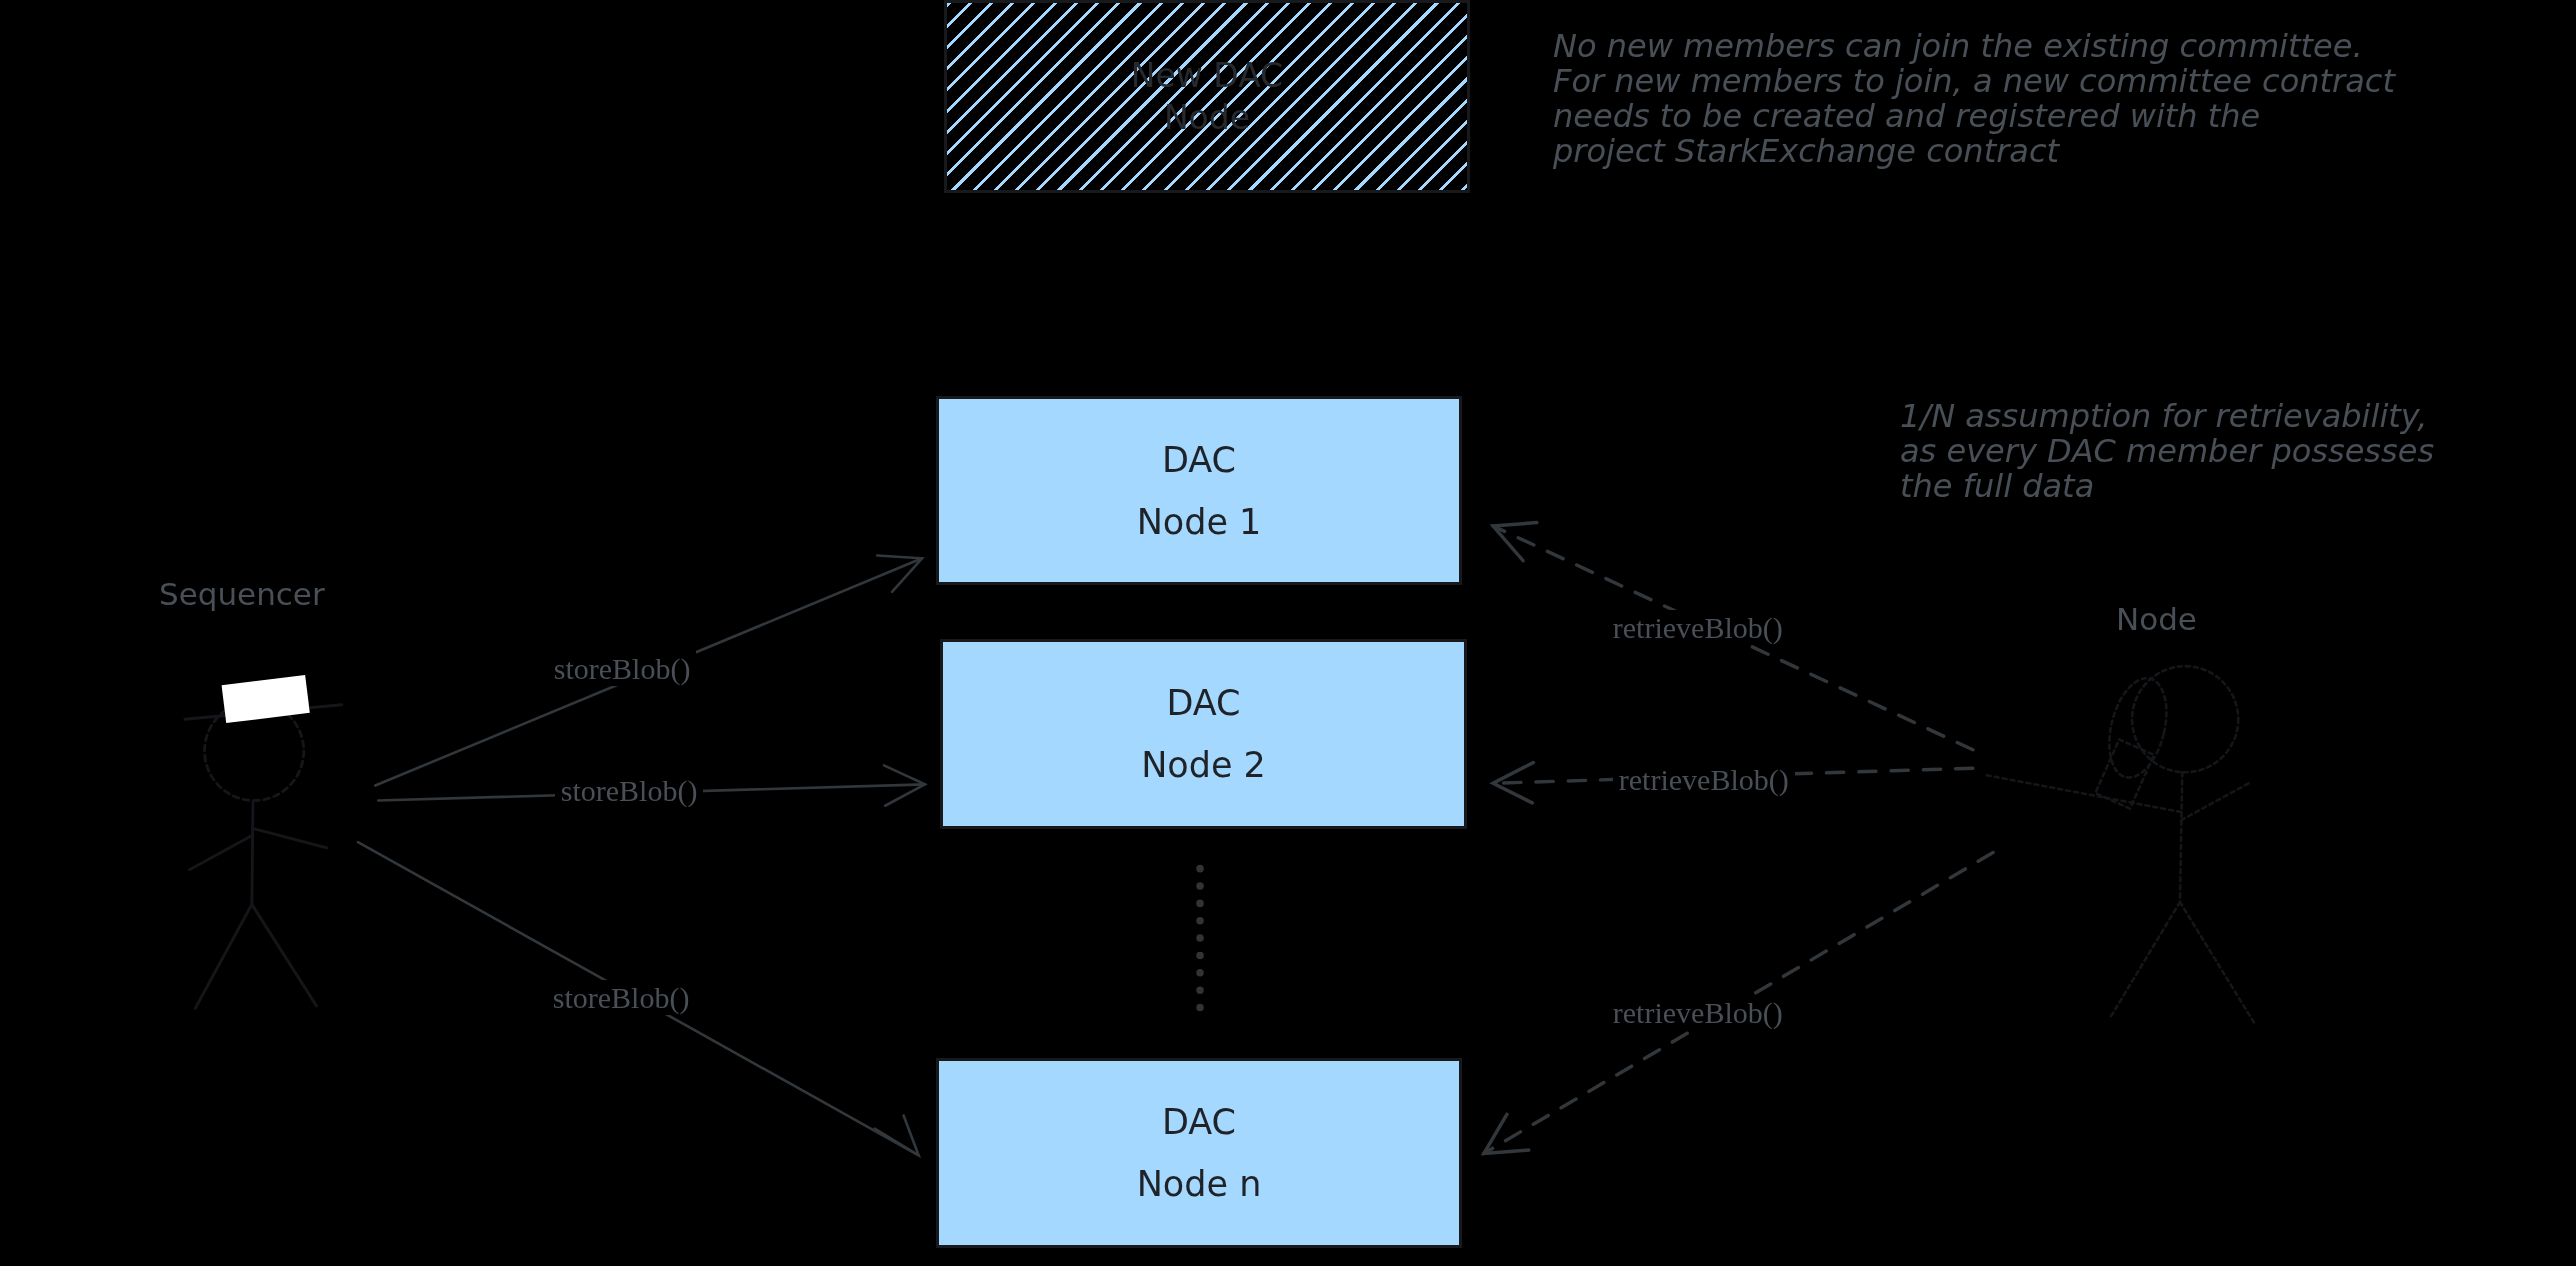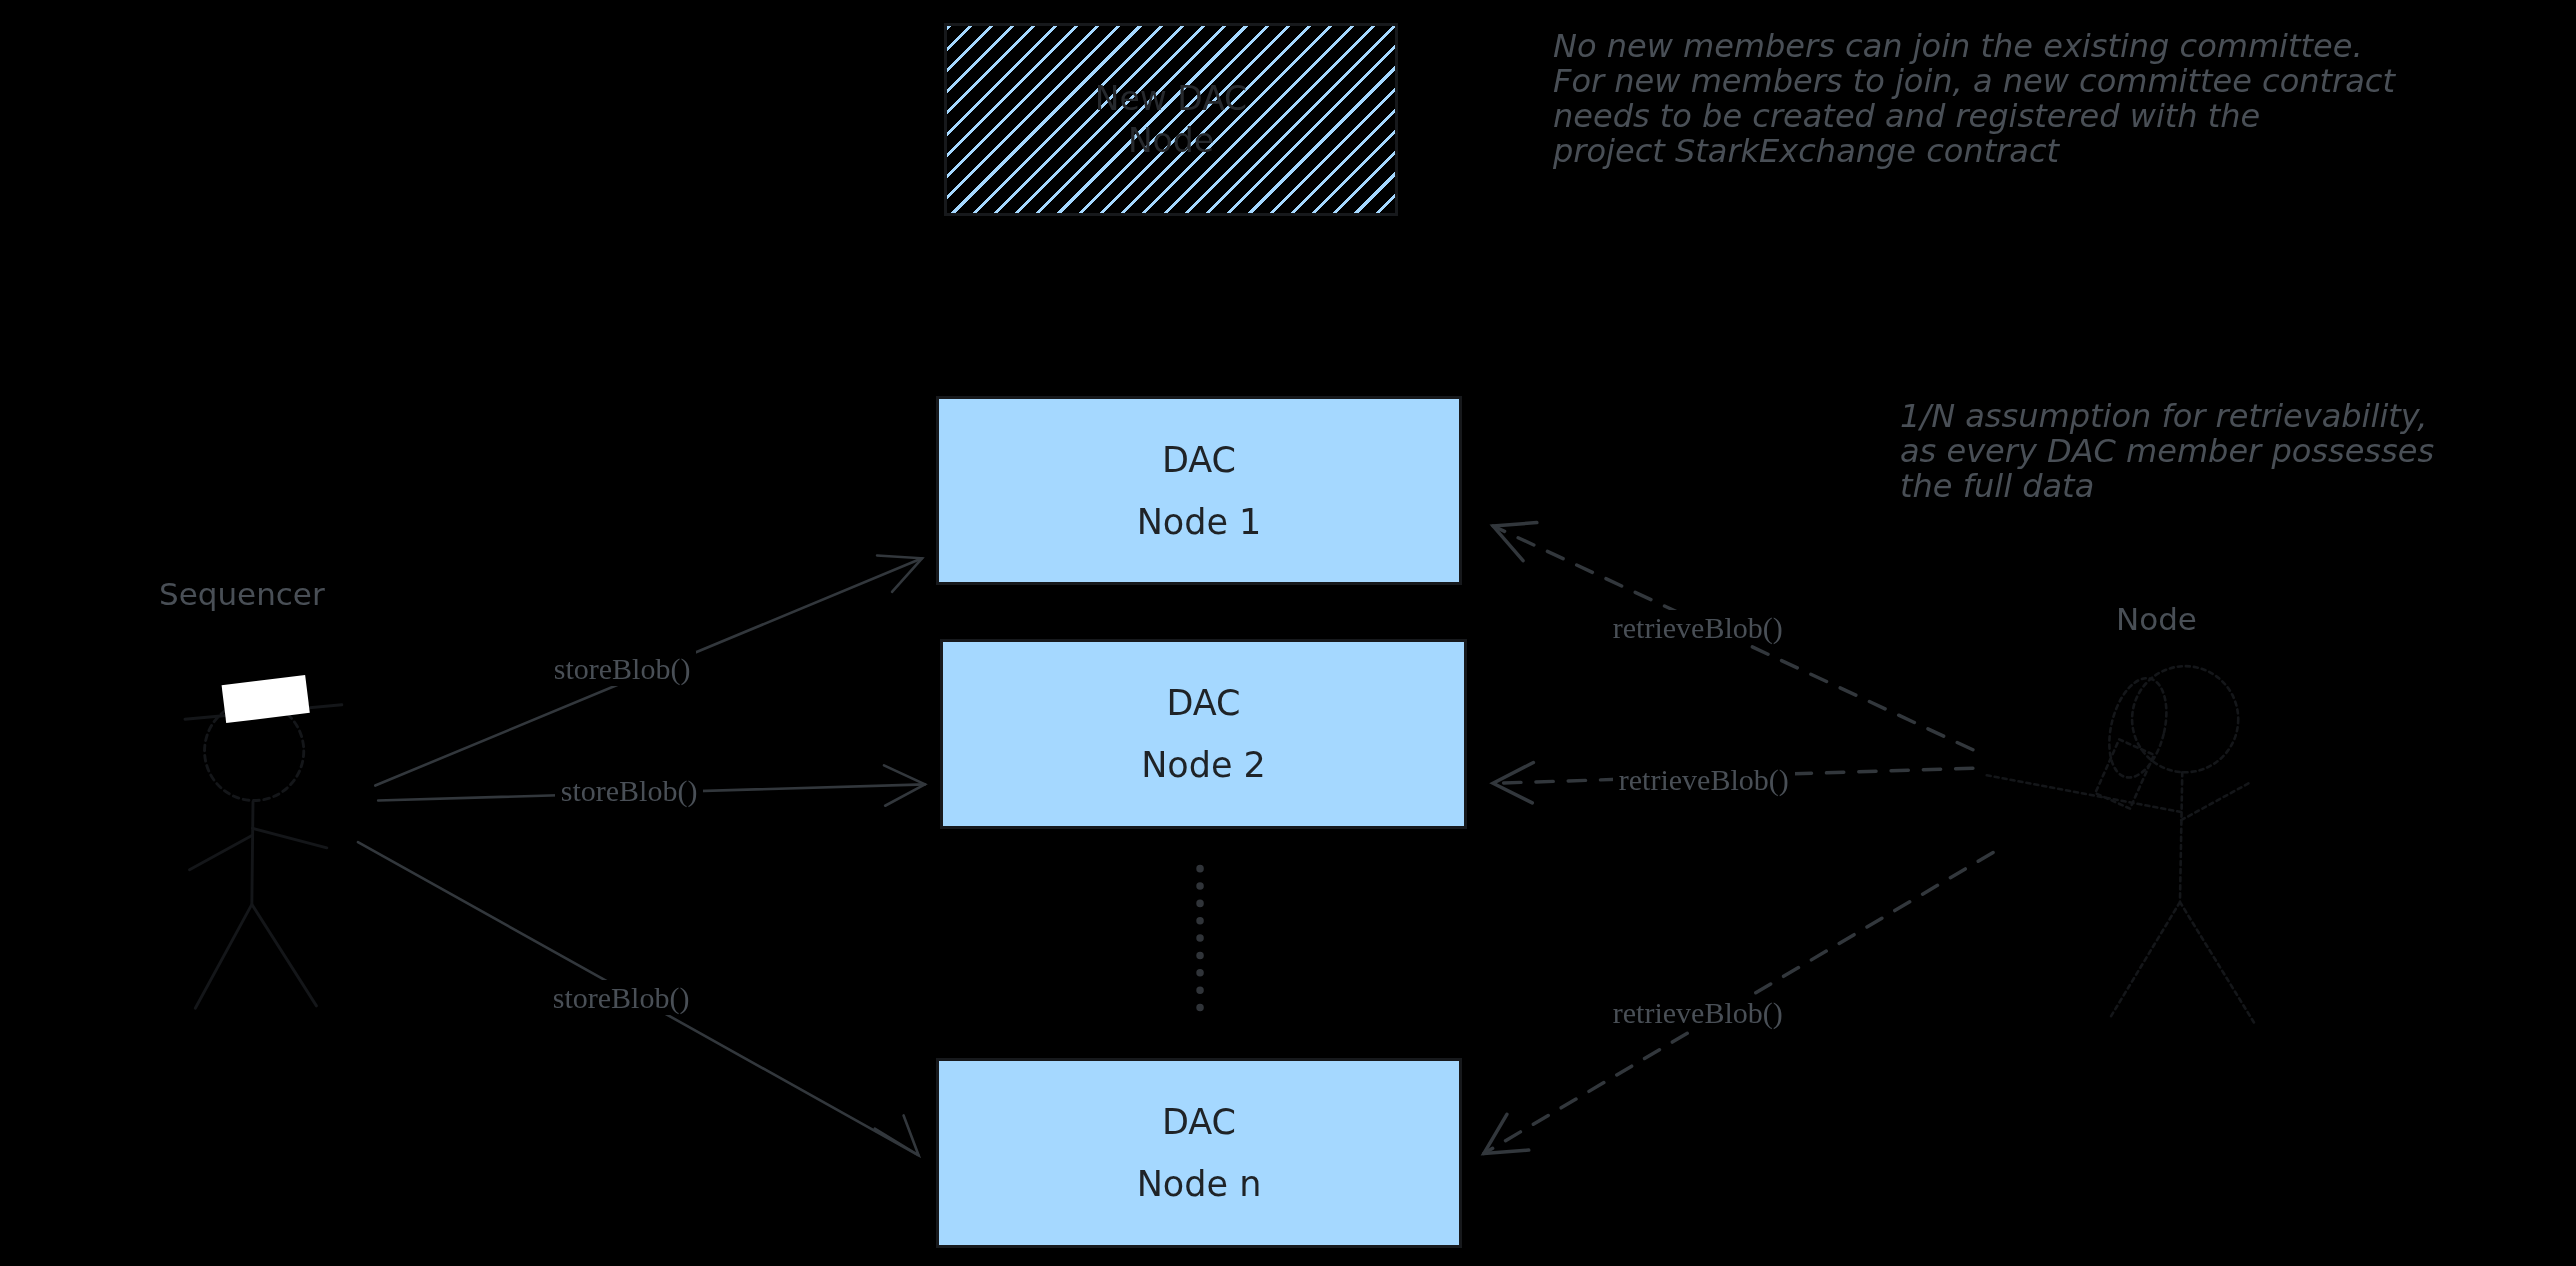--- a/index.html
+++ b/index.html
@@ -102,21 +102,21 @@
       <path d="M2664 906 L2588 912 L2640 972"></path>
       <path stroke-dasharray="30 26" d="M3420 1332 L2588 1358"></path>
       <path d="M2658 1322 L2588 1358 L2656 1392"></path>
       <path stroke-dasharray="30 26" d="M3455 1478 L2572 2000"></path>
       <path d="M2612 1932 L2572 2000 L2650 1994"></path>
     </g>
 
     <line x1="2080" y1="1506" x2="2080" y2="1776" stroke="var(--dot)" stroke-width="13" stroke-dasharray="0.1 30" stroke-linecap="round"></line>
   </svg>
 
-  <div class="node hatched" style="left:944px;top:23px;width:454px;height:193px">
+  <div class="node hatched" style="left:944px;top:0;width:526px;height:193px">
     <span>New DAC
 Node</span>
   </div>
   <div class="node filled" style="left:936px;top:396px;width:526px;height:189px">
     <span>DAC
 Node 1</span>
   </div>
   <div class="node filled" style="left:940px;top:639px;width:527px;height:190px">
     <span>DAC
 Node 2</span>

